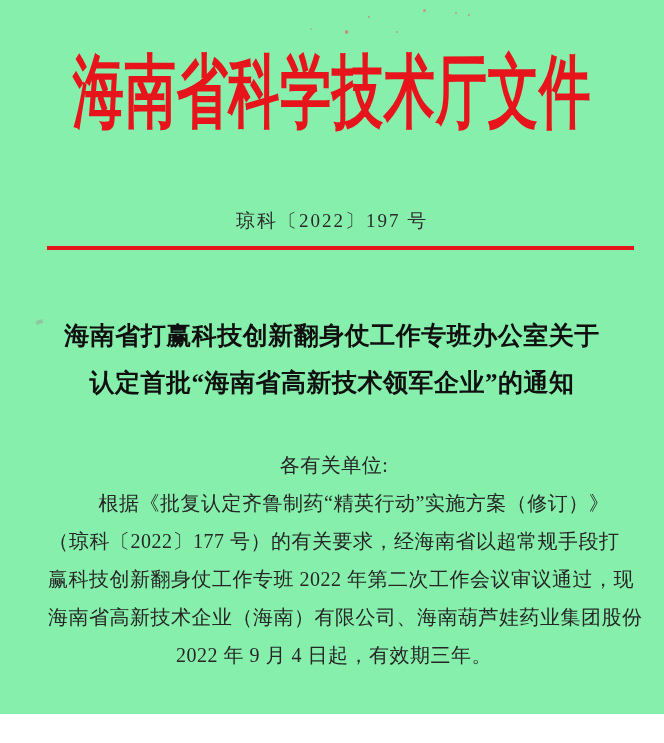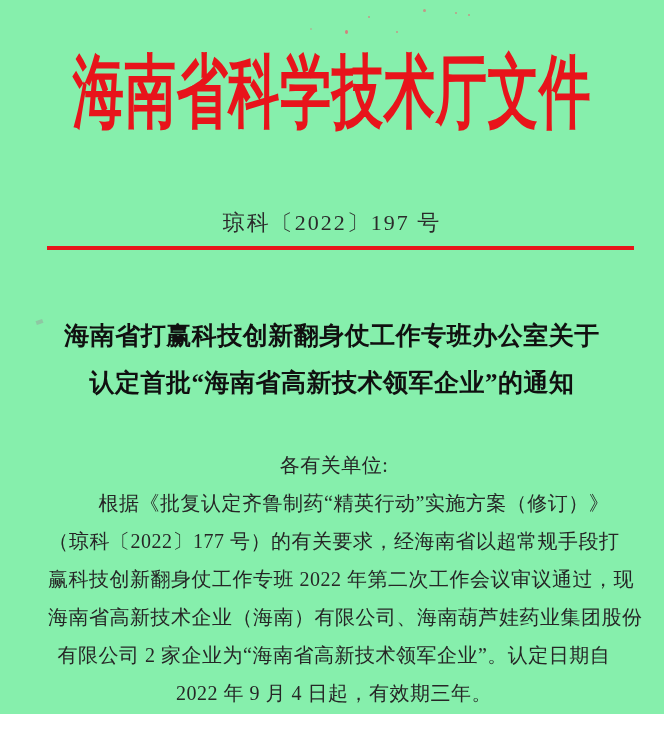--- a/index.html
+++ b/index.html
@@ -37,21 +37,21 @@
     transform-origin: center center;
     line-height: 1;
   }
   
   .doc-number {
     position: absolute;
     top: 208px;
     left: 0;
     width: 100%;
     text-align: center;
-    font-size: 22px;
+    font-size: 19px;
     color: #2b2b2b;
     letter-spacing: 2px;
   }
   
   .red-rule {
     position: absolute;
     top: 246px;
     left: 47px;
     width: 587px;
     height: 4px;
@@ -134,17 +134,16 @@
     <div class="title-line">海南省打赢科技创新翻身仗工作专班办公室关于</div>
     <div class="title-line">认定首批“海南省高新技术领军企业”的通知</div>
   </div>
 
   <div class="body-text">
     <div class="body-line">各有关单位:</div>
     <div class="body-line indent">根据《批复认定齐鲁制药“精英行动”实施方案（修订）》</div>
     <div class="body-line">（琼科〔2022〕177 号）的有关要求，经海南省以超常规手段打</div>
     <div class="body-line">赢科技创新翻身仗工作专班 2022 年第二次工作会议审议通过，现</div>
     <div class="body-line">海南省高新技术企业（海南）有限公司、海南葫芦娃药业集团股份</div>
-    <div class="body-line">有限公司 2 家企业为“海南省高新技术领军企业”。认定日期自</div>
     <div class="body-line">2022 年 9 月 4 日起，有效期三年。</div>
   </div>
 
 </div>
 
 </body></html>

